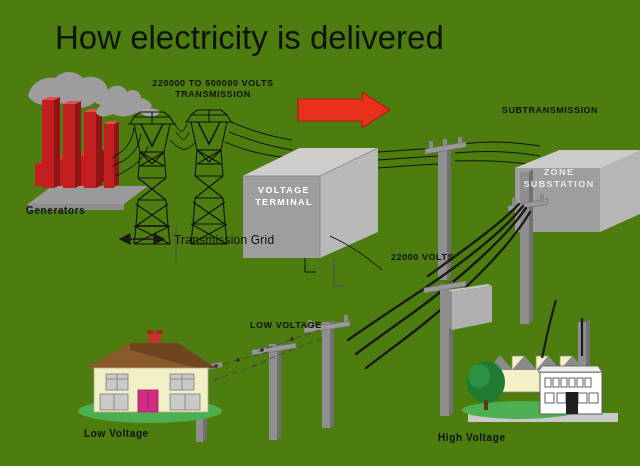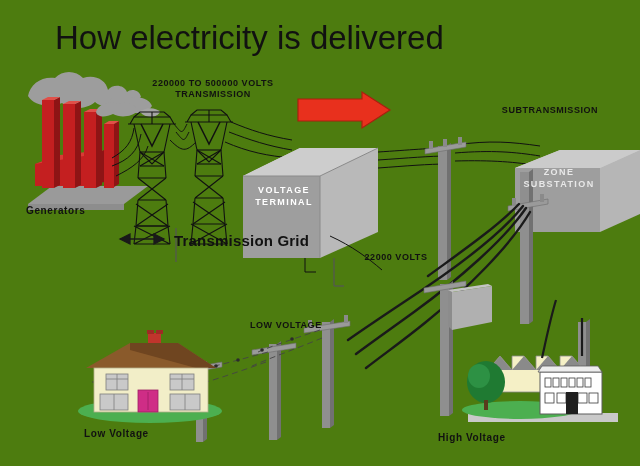--- a/index.html
+++ b/index.html
@@ -12,22 +12,22 @@
     font-size:33px;font-weight:400;color:#111111;
     letter-spacing:0px;white-space:nowrap;
     font-family:"Liberation Sans","DejaVu Sans",sans-serif;
   }
   .lbl{position:absolute;color:#111111;white-space:nowrap;}
   .lbl-caps{
     font-size:9px;font-weight:bold;letter-spacing:.55px;
     text-align:center;line-height:11px;
   }
   .lbl-mix{
-    font-size:15px;font-weight:bold;letter-spacing:.2px;
-    text-align:right;line-height:11px;
+    font-size:12px;font-weight:normal;letter-spacing:.2px;
+    text-align:left;line-height:11px;
   }
   .lbl-foot{
     font-size:10px;font-weight:bold;letter-spacing:.6px;
   }
   .boxlabel{
     position:absolute;color:#ffffff;font-size:9px;font-weight:bold;
     letter-spacing:1.4px;text-align:center;line-height:12px;
     white-space:nowrap;
   }
   .boxlabel.dim{color:#e8e8e8;}
@@ -339,21 +339,21 @@
 
   <div class="lbl lbl-caps" style="left:118px;top:78px;width:190px;">
     <div>220000 TO 500000 VOLTS</div>
     <div>TRANSMISSION</div>
   </div>
 
   <div class="lbl lbl-caps" style="left:470px;top:105px;width:160px;">
     <div>SUBTRANSMISSION</div>
   </div>
 
-  <div class="lbl lbl-caps" style="left:338px;top:252px;width:116px;">
+  <div class="lbl lbl-caps" style="left:338px;top:252px;width:116px;text-align:right;">
     <div>22000 VOLTS</div>
   </div>
 
   <div class="lbl lbl-caps" style="left:250px;top:320px;width:96px;text-align:left;">LOW VOLTAGE</div>
 
   <div class="lbl lbl-foot" style="left:26px;top:205px;">Generators</div>
 
   <div class="lbl lbl-mix" style="left:174px;top:235px;width:124px;">
     <div>Transmission Grid</div>
   </div>

